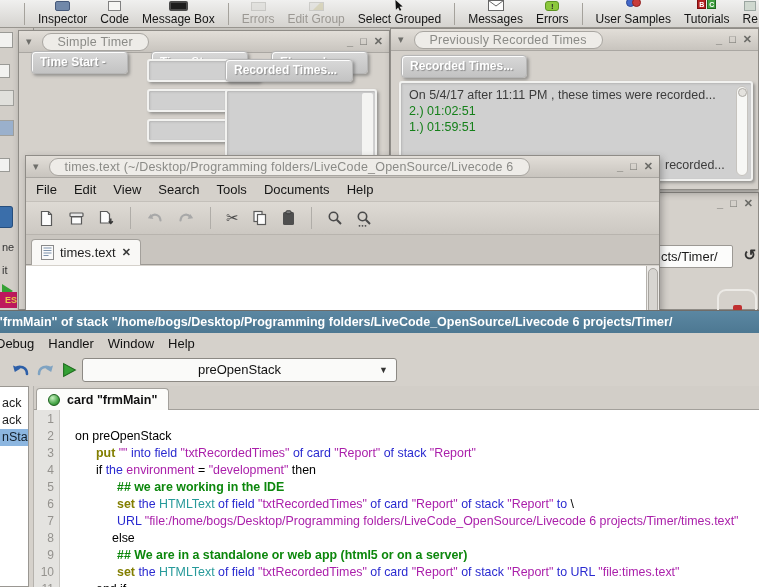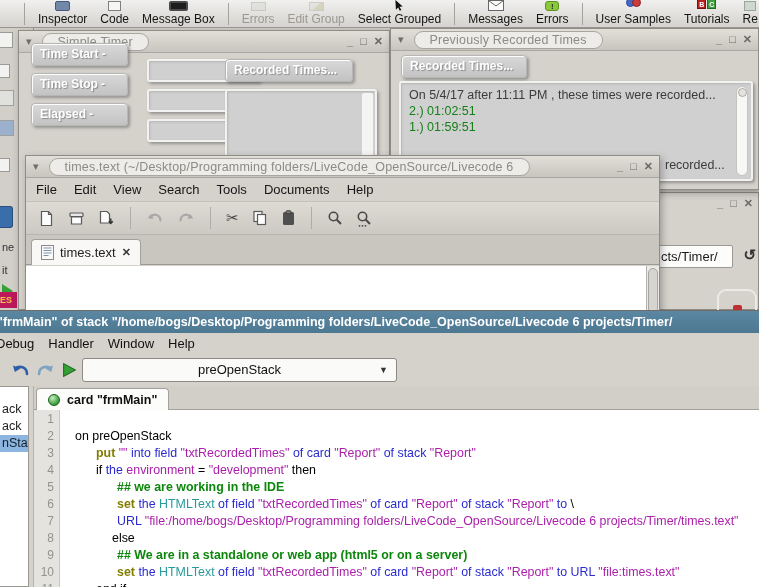--- a/index.html
+++ b/index.html
@@ -37,28 +37,28 @@
 .i-res{display:inline-block;width:12px;height:10px;background:#cfd8cf;border:1px solid #9aa5a0}
 
 
 .left-palette{position:absolute;left:0;top:28px;width:34px;height:282px;background:#d2cec8;border-right:1px solid #97948f;z-index:5;overflow:hidden}
 .lp-frag{position:absolute}
 .lp-white{background:#f2f2f0;border:1px solid #9a9a96;border-left:none}
 .lp-grid{background:#e0e0dc;border:1px solid #a0a09c;border-left:none}
 .lp-blue{background:#3a6eaa;border:1px solid #274e7d;border-left:none;border-radius:0 3px 3px 0}
 .lp-txt{font-size:11px;color:#333}
 .lp-tri{width:0;height:0;border-top:7px solid transparent;border-bottom:7px solid transparent;border-left:11px solid #35a135}
-.lp-dark{background:#be185d;color:#e8c84a;font:bold 9px/16px "Liberation Sans",sans-serif;text-align:left}
+.lp-dark{background:#be185d;color:#e8c84a;font:bold 9px/16px "Liberation Sans",sans-serif;text-align:right}
 
 
 .lc-btn{height:23px;background:linear-gradient(#d8d8d8,#c3c3c3);border:1px solid #b6b6b6;border-radius:4px;box-shadow:inset 1px 1px 0 rgba(255,255,255,.95),2px 2px 3px rgba(90,90,90,.5);color:#fff;font:bold 12px/21px "Liberation Sans",sans-serif;text-shadow:1px 1px 1px #8a8a8a;text-align:left;padding:0 8px;white-space:nowrap;overflow:hidden}
 .lc-field{background:#d0d0d0;border:2px solid #f2f2f0;border-radius:3px;box-shadow:2px 2px 3px rgba(90,90,90,.5),inset 1px 1px 2px rgba(120,120,120,.3)}
 
 .st{left:18px;top:30px;width:372px;height:280px;z-index:10;overflow:hidden}
-.st-buttons{position:absolute;left:12px;top:12px;display:flex;flex-direction:column;gap:7px}
+.st-buttons{position:absolute;left:12px;top:20px;display:flex;flex-direction:row;gap:23px}
 .st-buttons .lc-btn{width:97px}
 .st-fields{position:absolute;left:128px;top:28px;display:flex;flex-direction:column;gap:7px}
 .st-fields .lc-field{width:113px;height:23px}
 .st-rec{position:absolute;left:206px;top:28px;width:128px}
 .st-list{position:absolute;left:206px;top:58px;width:152px;height:210px}
 .st-scroll{position:absolute;right:2px;top:2px;bottom:2px;width:11px;background:#f4f4f2;border-radius:2px}
 
 .prt{left:390px;top:28px;width:369px;height:162px;z-index:10}
 .prt-rec{position:absolute;left:10px;top:26px;width:126px}
 .prt-field{position:absolute;left:8px;top:52px;width:354px;height:100px;padding:4px 28px 0 8px;font-size:12.5px;line-height:16px;overflow:hidden}
@@ -93,21 +93,21 @@
 .se{position:absolute;left:0;top:310px;width:759px;height:277px;background:var(--window-bg,#d5d1cb);border-top:1px solid #6f6c68;z-index:40}
 .se-title{height:22px;background:linear-gradient(#5b87a2,var(--titlebar-blue,#4d7892));color:#fff;font-weight:bold;font-size:12.5px;line-height:22px;white-space:nowrap;overflow:hidden;text-indent:-3px}
 .se-menubar{height:21px;display:flex;gap:14px;align-items:center;font-size:13px;color:#111;margin-left:-4px}
 .se-toolbar{height:32px;position:relative}
 .se-undo{position:absolute;left:11px;top:8px}
 .se-redo{position:absolute;left:36px;top:8px}
 .se-run{position:absolute;left:62px;top:8px}
 .se-combo{position:absolute;left:82px;top:4px;width:315px;height:24px;background:#fafaf9;border:1px solid #8c8984;border-radius:3px;font-size:13px;color:#111;text-align:center;line-height:22px}
 .se-combo-arrow{position:absolute;right:8px;top:0;line-height:22px;font-size:9px;color:#333}
 .se-body{position:absolute;left:0;top:75px;right:0;bottom:0}
-.se-side{position:absolute;left:0;top:0;width:29px;bottom:0;background:#fff;border:1px solid #9a9792;border-left:none;padding-top:14px;overflow:hidden}
+.se-side{position:absolute;left:0;top:0;width:29px;bottom:0;background:#fff;border:1px solid #9a9792;border-left:none;padding-top:8px;overflow:hidden}
 .se-side-item{height:17px;line-height:17px;font-size:12.5px;color:#1c1c1c;padding-left:2px;white-space:nowrap}
 .se-side-item.sel{background:var(--selection,#8cb6e0);color:#13202c}
 .se-split{position:absolute;left:29px;top:0;width:5px;bottom:0;background:var(--window-bg,#d5d1cb);border-right:1px solid #b5b2ad}
 .se-main{position:absolute;left:34px;top:0;right:0;bottom:0}
 .se-tabbar{height:24px;background:#d2cec8;border-bottom:1px solid #a3a09b;position:relative}
 .se-tab{position:absolute;left:2px;top:2px;height:22px;background:#fcfcfa;border:1px solid #a3a09b;border-bottom:none;border-radius:4px 4px 0 0;display:flex;align-items:center;gap:7px;padding:0 11px;font-weight:bold;font-size:12.5px;color:#111}
 .se-dot{width:12px;height:12px;border-radius:50%;background:radial-gradient(circle at 35% 30%,#c8f0c0,#4aa84a 60%,#1f7a1f);border:1px solid #1a5c1a}
 .se-codewrap{position:absolute;left:0;top:24px;right:0;bottom:0;background:#fff;overflow:hidden}
 .se-gutter{position:absolute;left:0;top:0;width:26px;bottom:-20px;background:#e4e3e0;border-right:1px solid #c8c6c2;padding-top:1px}
 .se-gutter div{height:17px;line-height:17px;font-size:12px;color:#94928e;text-align:right;padding-right:5px}

